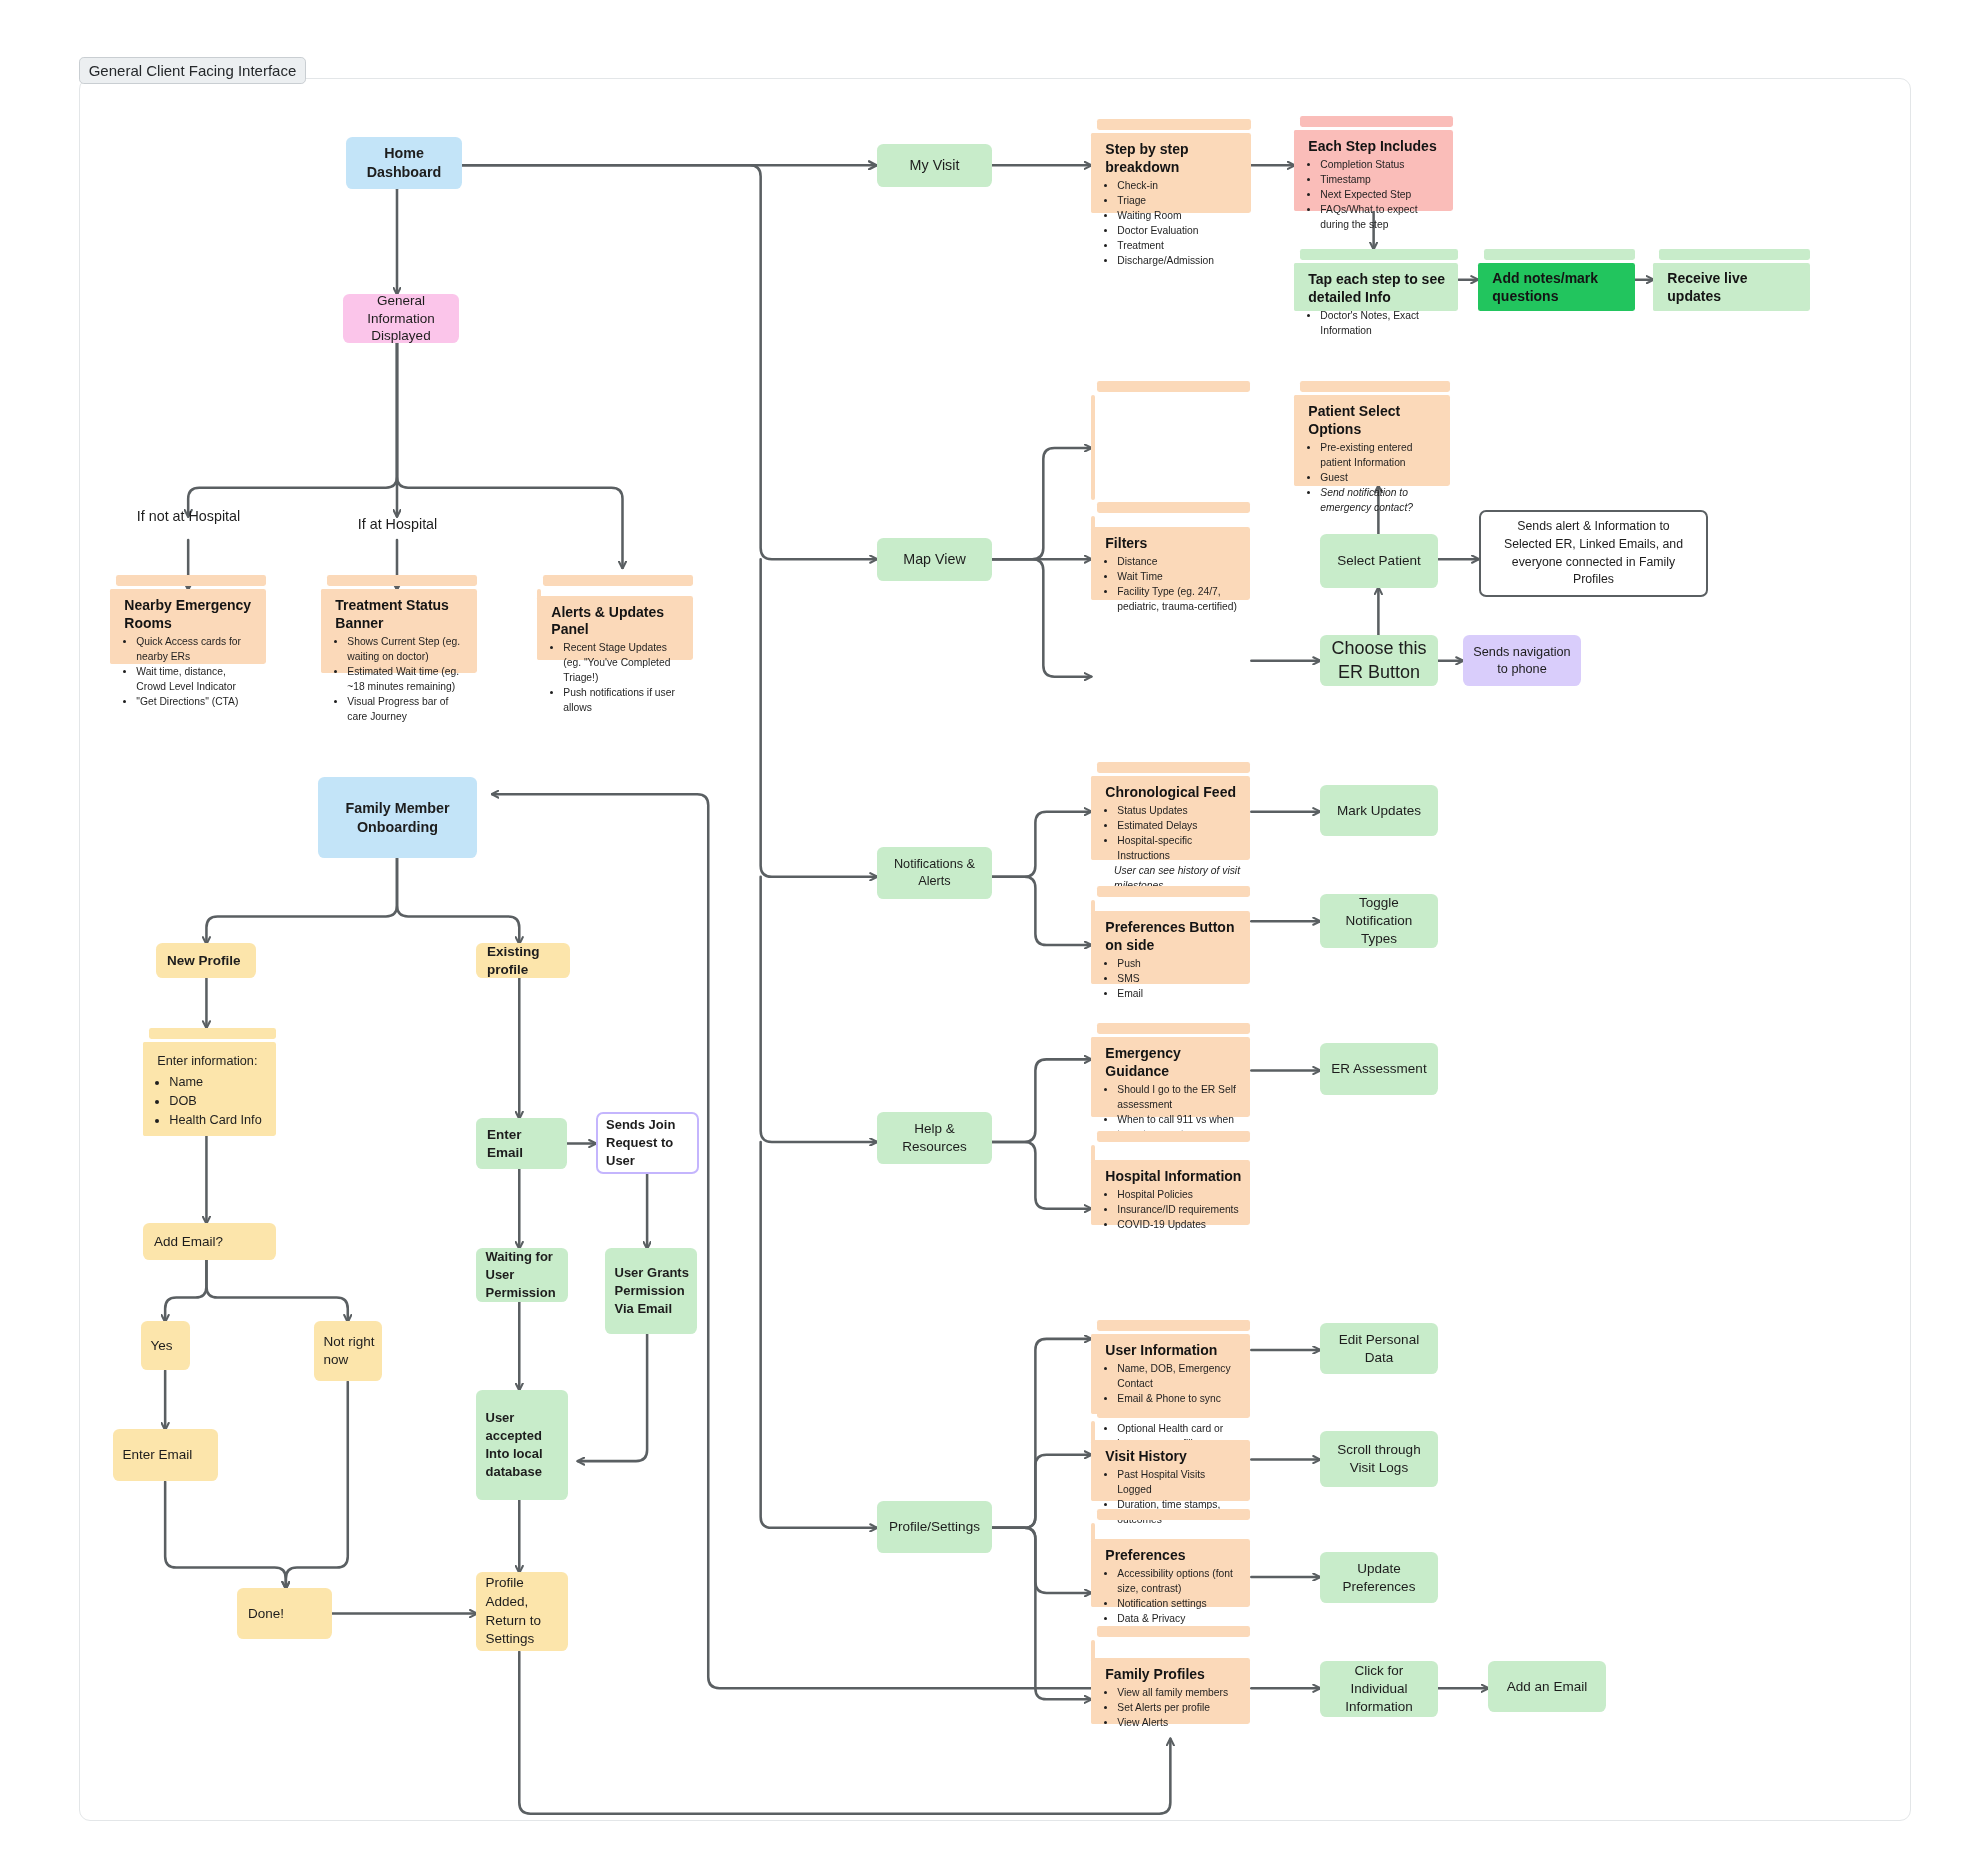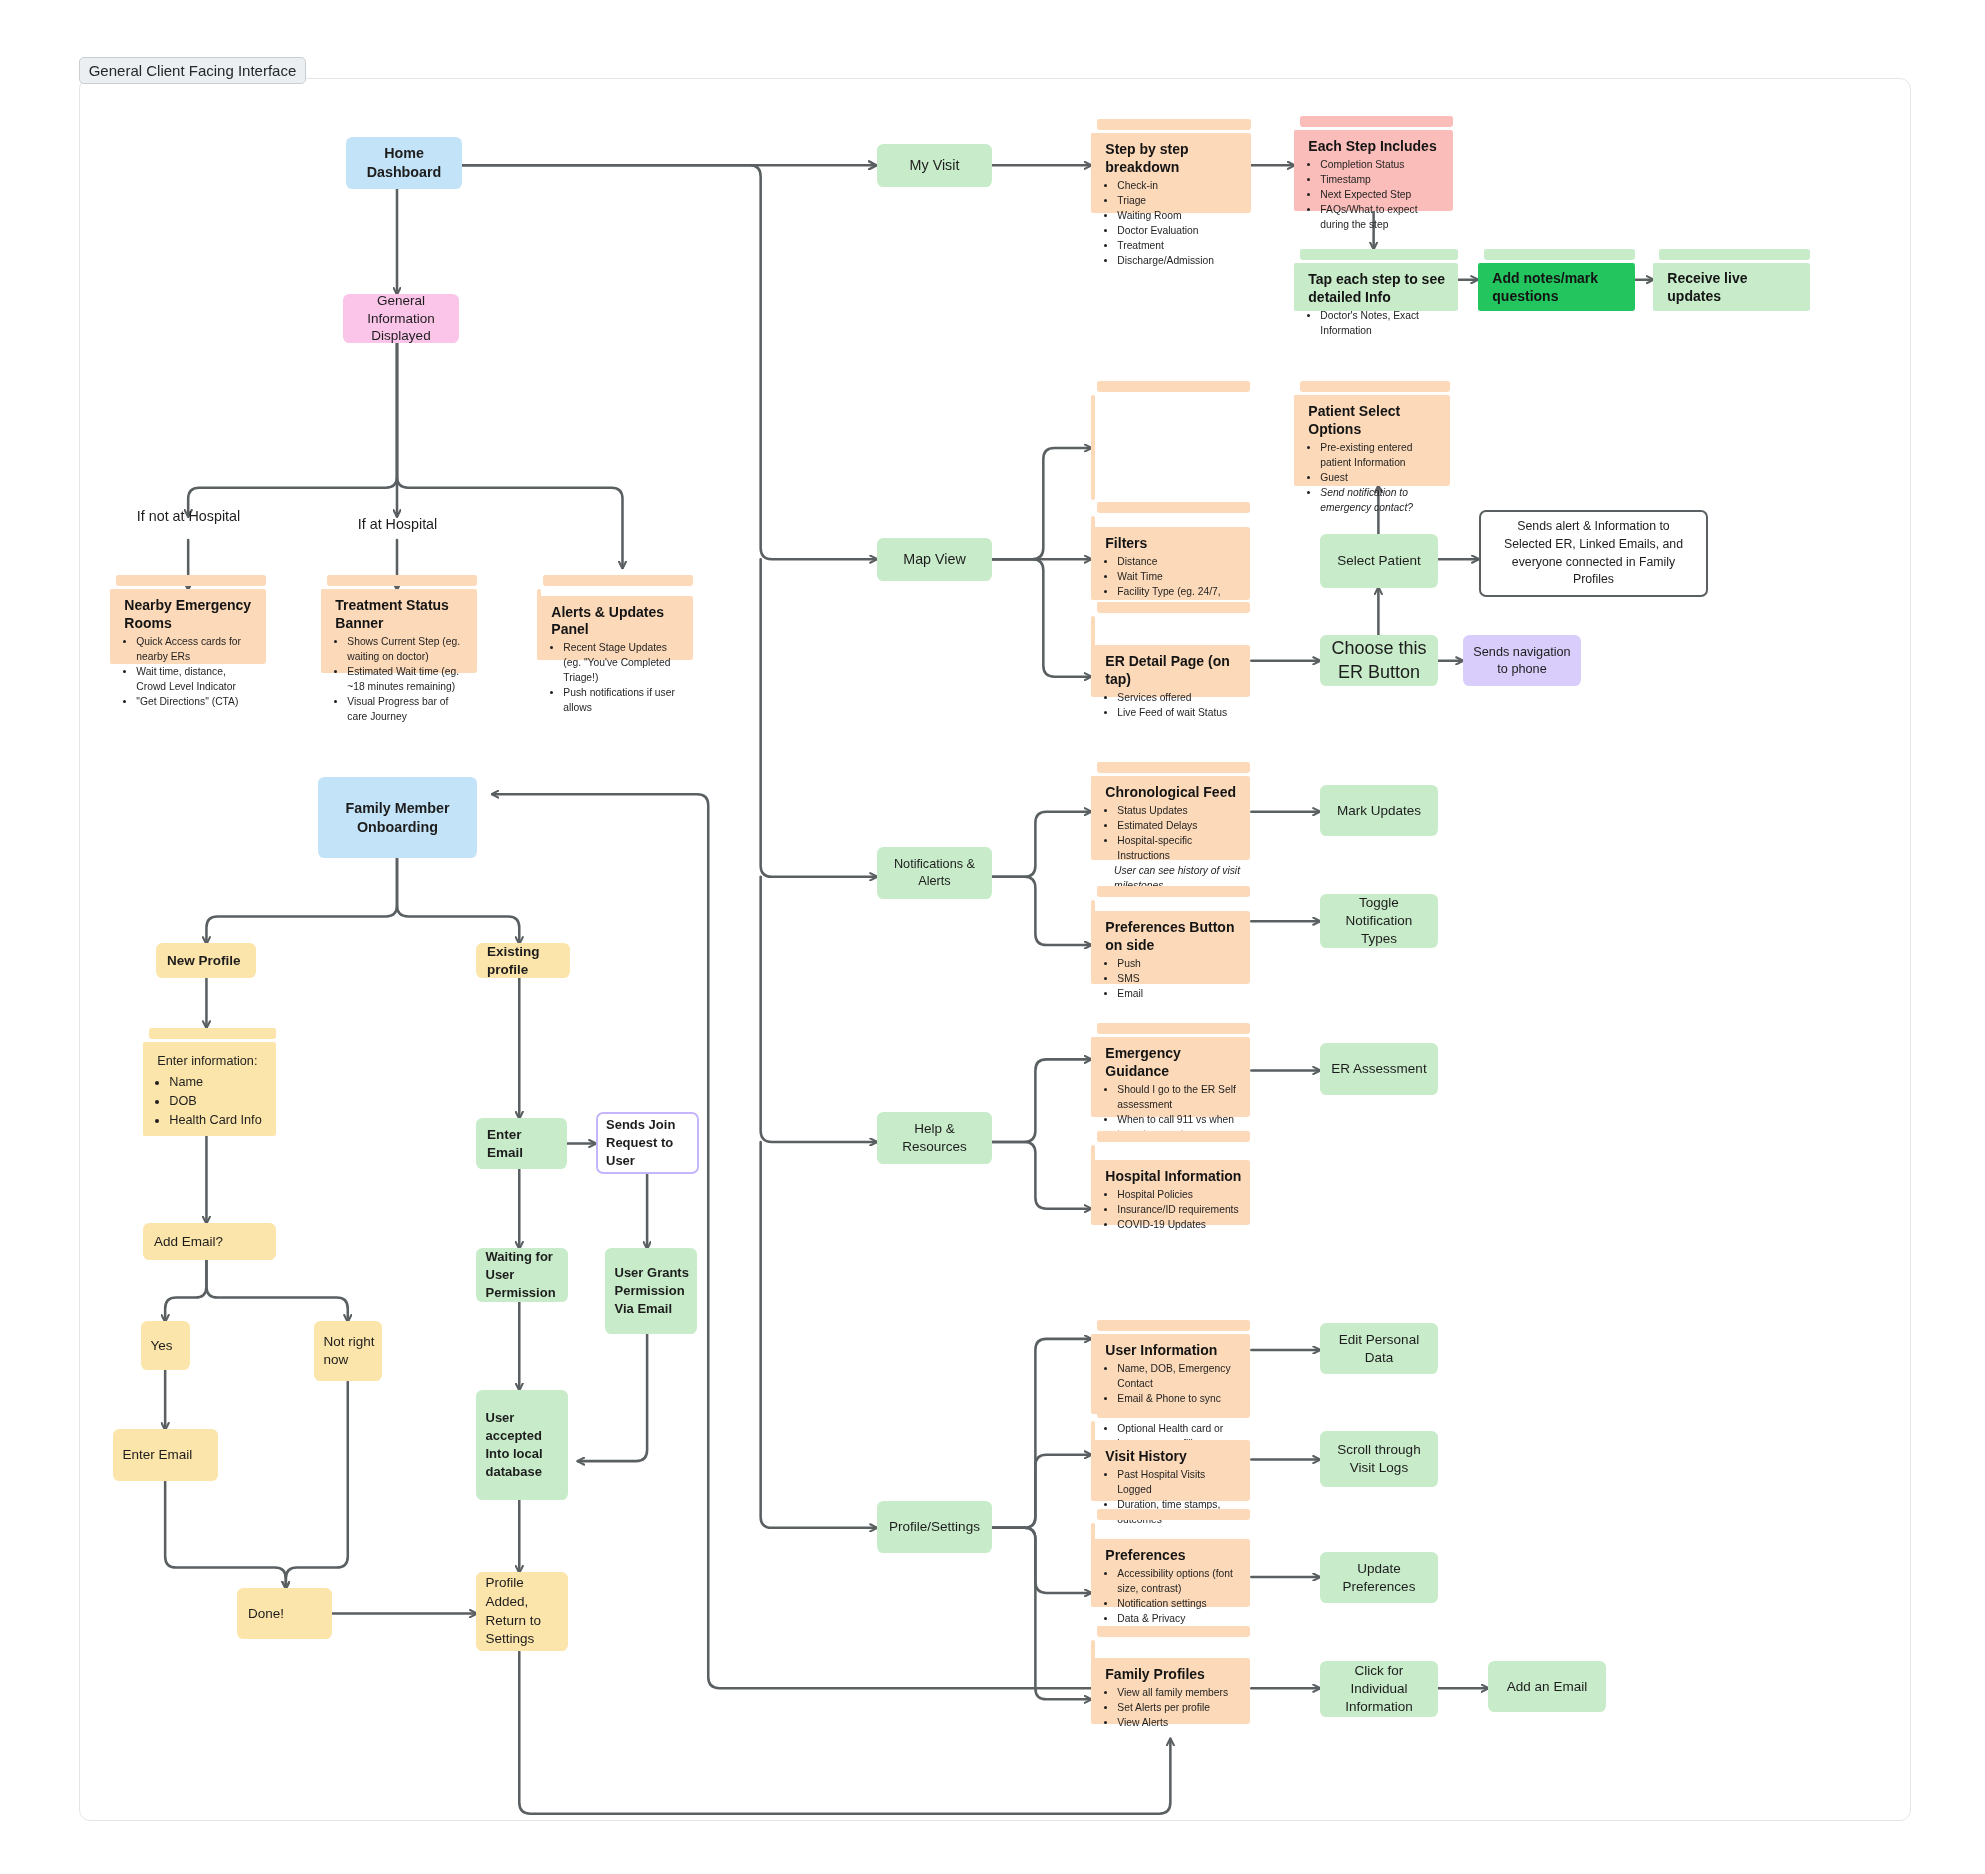--- a/index.html
+++ b/index.html
@@ -317,31 +317,20 @@
     <div class="body" style="top:25.4px;">
       <div class="t">Filters</div>
       <ul>
         <li>Distance</li>
         <li>Wait Time</li>
         <li>Facility Type (eg. 24/7, pediatric, trauma-certified)</li>
       </ul>
     </div>
   </div>
 
-  <div class="card card-peach" style="left:1091px;top:602px;width:159px;height:95px;">
-    <div class="strip"></div>
-    <div class="vbar"></div>
-    <div class="body" style="top:43px;">
-      <div class="t">ER Detail Page (on tap)</div>
-      <ul>
-        <li>Services offered</li>
-        <li>Live Feed of wait Status</li>
-      </ul>
-    </div>
-  </div>
 
   <div class="card card-peach" style="left:1294px;top:381px;width:156px;height:105px;">
     <div class="strip"></div>
     <div class="vbar"></div>
     <div class="body">
       <div class="t">Patient Select Options</div>
       <ul>
         <li>Pre-existing entered patient Information</li>
         <li>Guest</li>
         <li style="font-style:italic;">Send notification to emergency contact?</li>

